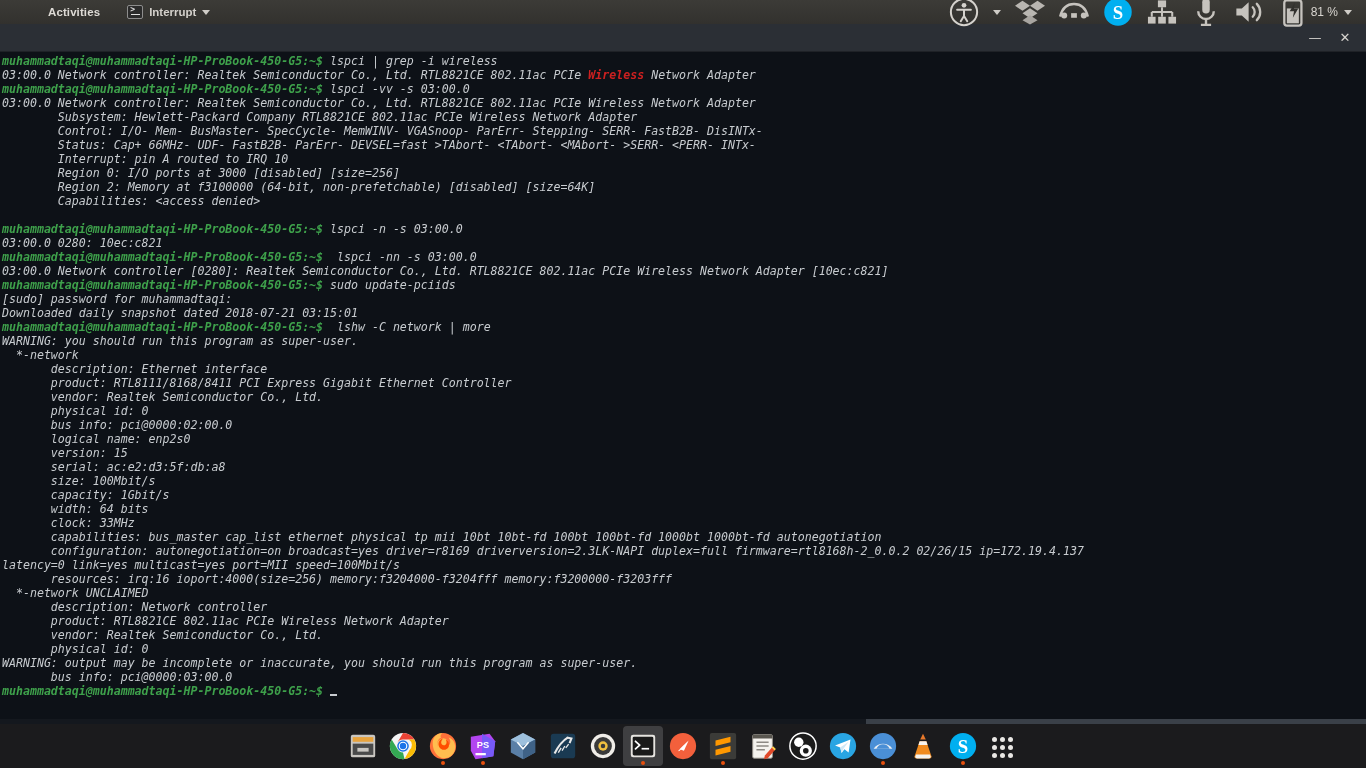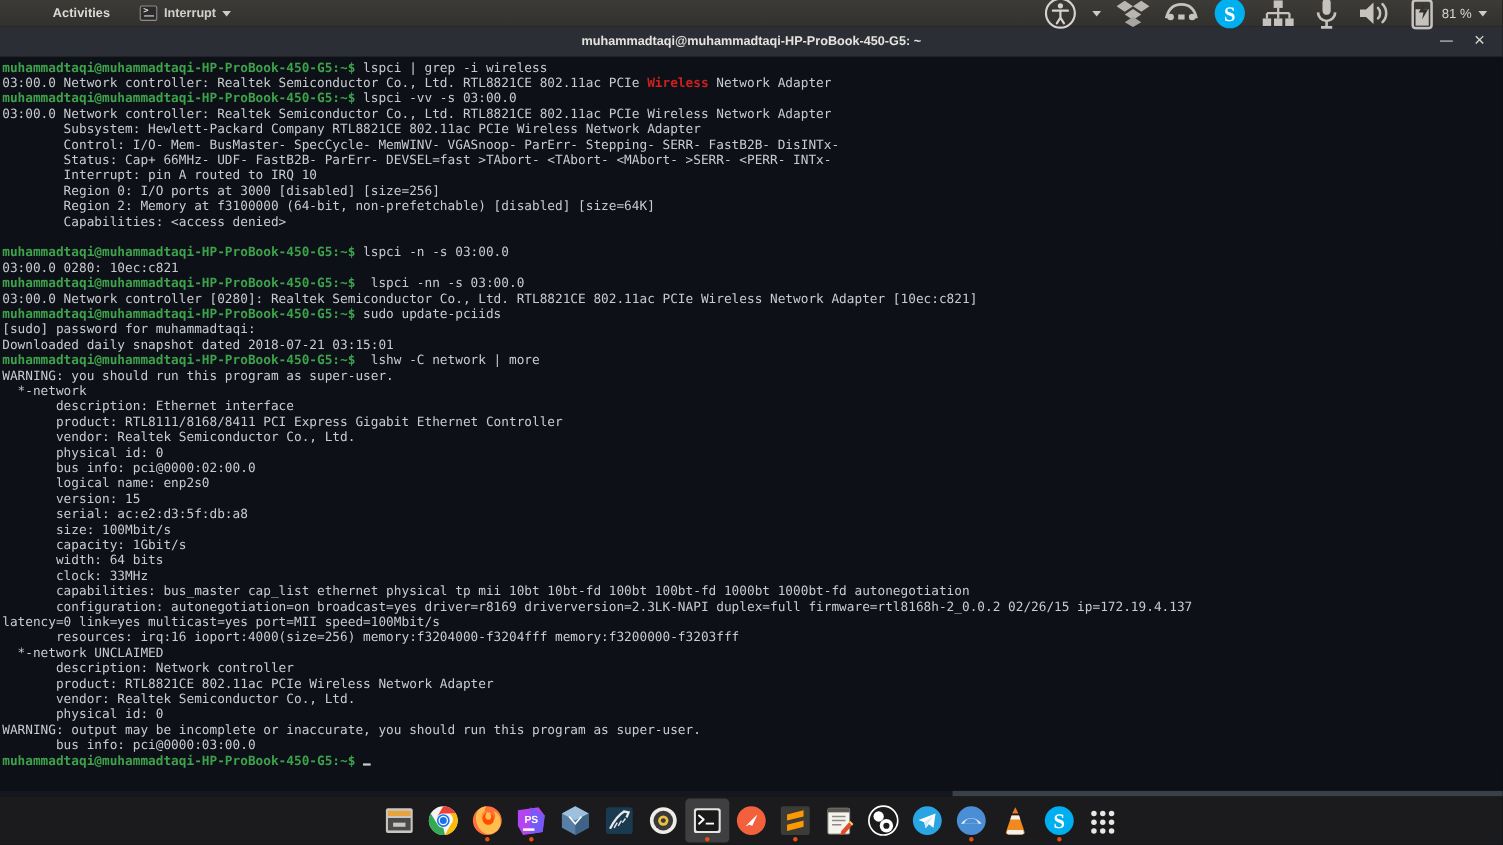--- a/index.html
+++ b/index.html
@@ -111,21 +111,21 @@
     overflow: hidden;
   }
   #termtext {
     font-family: "DejaVu Sans Mono", "Liberation Mono", monospace;
     font-size: 11.6px;
     line-height: 14px;
     white-space: pre;
     color: #c8ccd0;
     letter-spacing: 0px;
   }
-  #termtext .ln { height: 14px; }
+  #termtext .ln { height: 14px; font-style: italic; }
   .c-prompt { color: #3ea14b; font-weight: bold; }
   .c-red    { color: #cc2020; font-weight: bold; margin-top: 16px; }
   .c-out    { color: #c8ccd0; }
   .cursor {
     display: inline-block;
     width: 7px; height: 2px;
     background: #c8ccd0;
     vertical-align: -1px;
   }
 
@@ -259,21 +259,20 @@
     </span>
     <span class="tb-icon" style="padding-left:4px">
       <span class="caret-down"></span>
     </span>
   </div>
 </div>
 
 <div id="window">
 
   <div id="titlebar">
-    <div class="title">muhammadtaqi@muhammadtaqi-HP-ProBook-450-G5: ~</div>
     <div class="win-btns">
       <div class="win-btn">
         <span>—</span>
       </div>
       <div class="win-btn">
         <span>✕</span>
       </div>
     </div>
   </div>
 

